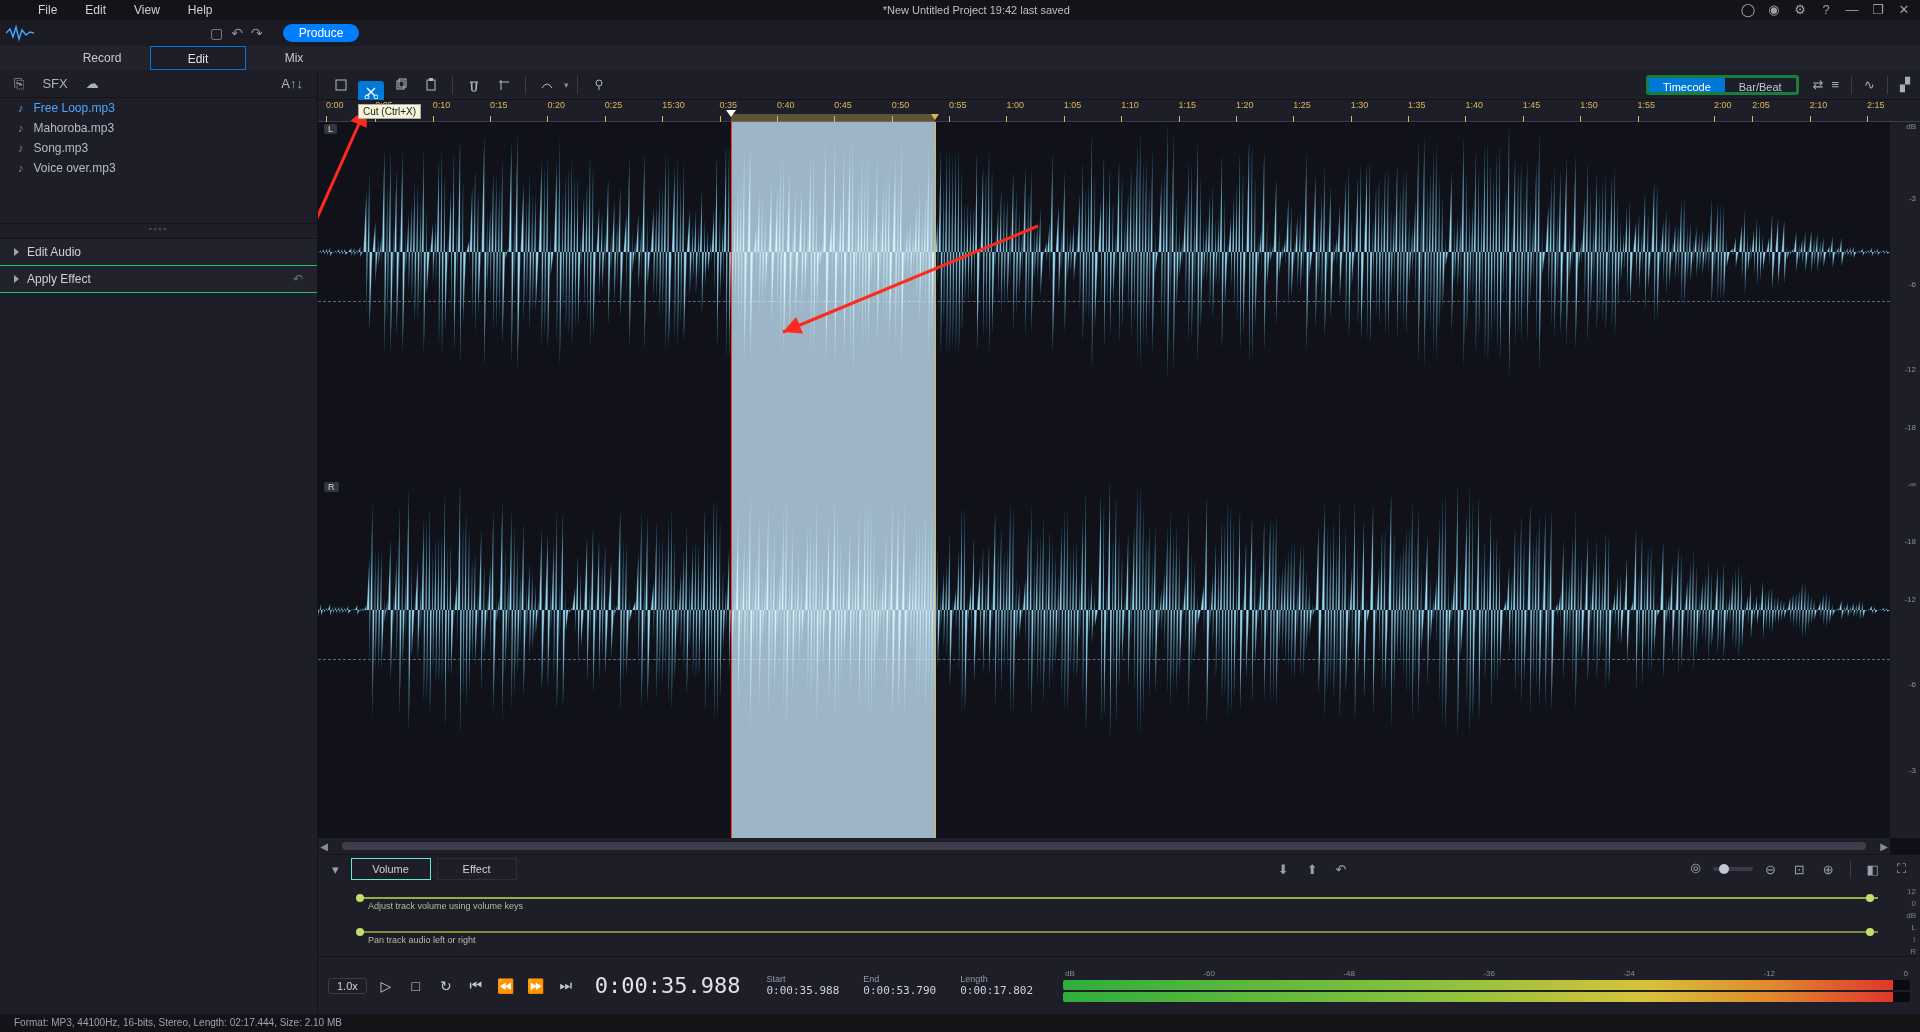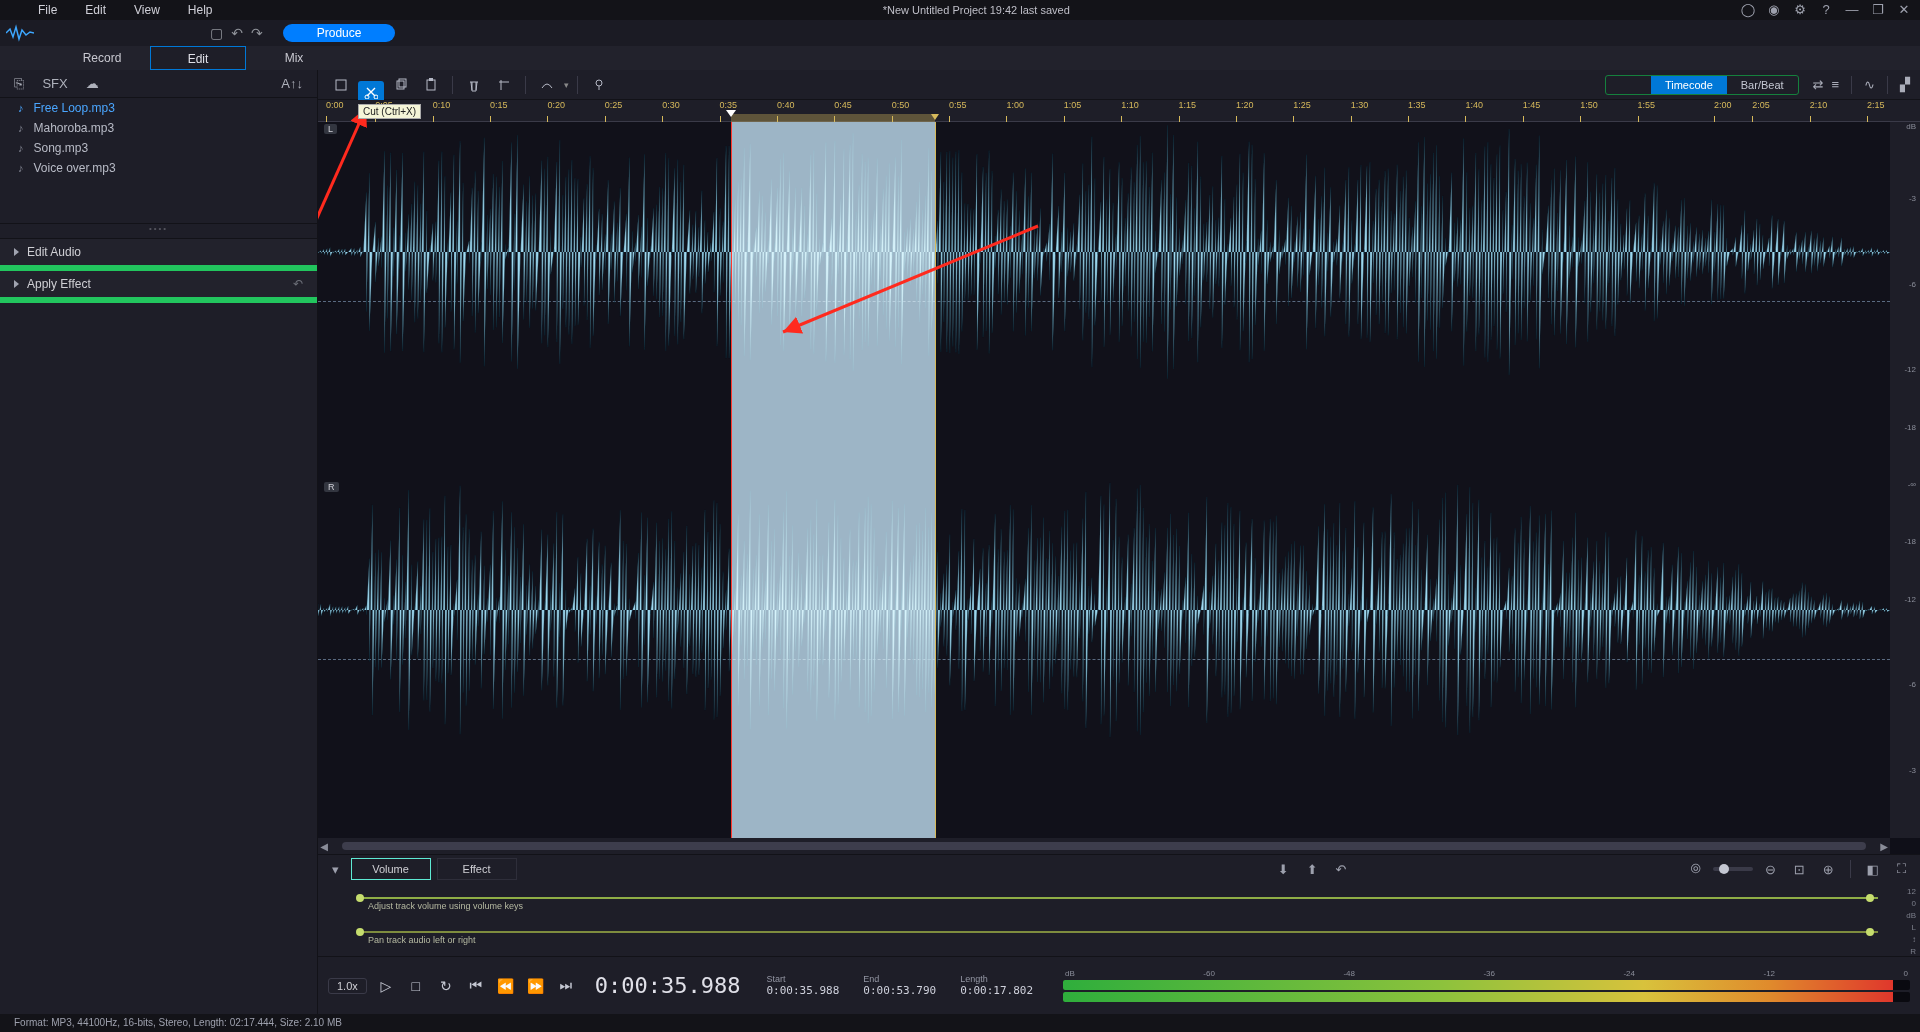--- a/index.html
+++ b/index.html
@@ -7,46 +7,46 @@
 .titlebar { height: 20px; display: flex; align-items: center; padding: 0 8px; background: #131318; }
 .titlebar .center { flex: 1; text-align: center; font-size: 11px; color: #bfbfc8; }
 .titlebar .menu { display: flex; gap: 28px; margin-left: 30px; }
 .titlebar .menu span { font-size: 12px; color: #d0d0d8; cursor: default; }
 .titlebar .right-icons { display: flex; gap: 10px; align-items: center; }
 .titlebar .right-icons span { width: 16px; height: 16px; text-align: center; line-height:16px; color:#9da0ad; font-size:13px;}
 .subbar { height: 26px; display: flex; align-items: center; background: #1b1b24; }
 .subbar .logo { width: 40px; height: 26px; display:flex; align-items:center; justify-content:center;}
 .subbar .save-group { display:flex; gap:8px; margin-left: 170px; align-items:center;}
 .subbar .save-group span { color:#8f9299; font-size:14px;}
-.subbar .produce-btn { margin-left: 20px; background:#007eff; color:#fff; border-radius:10px; padding:2px 34px; font-size:12px; cursor:pointer;}
+.subbar .produce-btn { margin-left: 20px; background:#007eff; color:#fff; border-radius:10px; padding:2px 16px; font-size:12px; cursor:pointer;}
 .tabbar { height: 24px; display: flex; background:#22222c;}
 .tabbar .tab { width: 96px; text-align: center; line-height:24px; font-size:12px; color:#c8c8d0; cursor:pointer;}
 .tabbar .tab.active { background:#1e1e28; border:1px solid #0078d7; color:#e0e0e8;}
 .main { display:flex; height: calc(1032px - 70px - 18px); }
 .sidebar { width: 318px; background:#1e1e28; display:flex; flex-direction:column; border-right:1px solid #121218;}
 .sidebar-top { height: 28px; display:flex; align-items:center; padding:0 14px; gap:18px; border-bottom:1px solid #121218;}
 .sidebar-top span { color:#aeb1bb; font-size:13px;}
 .sidebar-top .spacer { flex:1;}
 .filelist { height: 126px; overflow:auto; border-bottom:1px solid #121218;}
 .filelist .item { height:20px; display:flex; align-items:center; padding-left:18px; gap:10px; font-size:12px; color:#b8bbc6; cursor:pointer;}
 .filelist .item.active { color:#4aa6ff;}
 .filelist .item .note { color:#7f828f; font-size:11px;}
 .filelist .item.active .note { color:#4aa6ff;}
 .accordion { border-top:1px solid #121218; margin-top:8px;}
-.accordion .section { border-bottom:6px solid #22c55e;text-align:right;}
+.accordion .section { border-bottom:1px solid #22c55e;text-align:right;}
 .accordion .section .head { height:26px; display:flex; align-items:center; padding:0 14px; gap:8px; font-size:12px; background:#22222c; cursor:pointer;}
 .accordion .section .head .arrow { width:0;height:0;border-top:4px solid transparent;border-bottom:4px solid transparent;border-left:5px solid #a0a3b0;}
 .accordion .section .head .undo { margin-left:auto; color:#6d7079; font-size:12px;}
 .editor { flex:1; display:flex; flex-direction:column; background:#151520;}
 .toolbar { height:30px; display:flex; align-items:center; padding:0 10px; gap:4px; background:#1e1e28; border-bottom:1px solid #121218;}
 .tbtn { width:26px; height:22px; display:flex; align-items:center; justify-content:center; border-radius:3px; color:#b6b9c6; cursor:pointer; position:relative;}
 .tbtn.active { background:#0078d7; color:#fff;margin-top:15px;}
 .divider { width:1px; height:18px; background:#3a3a48; margin:0 4px;}
 .toolbar .spacer { flex:1;}
-.mode-toggle { display:flex; border:1px solid #15803d; border-radius:3px; height:20px; overflow:hidden;padding-left:45px;}
+.mode-toggle { display:flex; border:3px solid #15803d; border-radius:3px; height:20px; overflow:hidden;}
 .mode-toggle .opt { padding:0 14px; line-height:18px; font-size:11px; cursor:pointer; color:#c4c7d2;}
 .mode-toggle .opt.active { background:#0078d7; color:#fff;}
 .tool-right { display:flex; gap:8px; align-items:center; margin-left:10px;}
 .tool-right .ic { color:#a9acb8; font-size:13px; cursor:pointer;}
 .tooltip { position:absolute; top:23px; left:0; background:#f5f5d8; color:#222; border:1px solid #aaa; font-size:10px; padding:1px 4px; white-space:nowrap; z-index:50;}
 .timeline-area { flex:1; position:relative; background:#0f0f18; overflow:hidden;}
 .ruler { height:22px; background:#1e1e28; position:relative; border-bottom:1px solid #3a3a48;}
 .ruler .tick { position:absolute; top:0; height:22px; font-size:9px; color:#d6b95b; }
 .ruler .tick::before { content:""; position:absolute; bottom:0; left:0; width:1px; height:6px; background:#d6b95b;}
 .ruler .sel-range { position:absolute; top:14px; height:8px; background:rgba(214,185,91,.35);}
@@ -252,21 +252,21 @@
     </div>
 
     <div class="timeline-area" id="timeline-area">
       <div class="ruler" id="ruler">
           <div class="tick" style="left: 8px;">0:00</div>
           <div class="tick" style="left: 57.3723px;">0:05</div>
           <div class="tick" style="left: 114.745px;">0:10</div>
           <div class="tick" style="left: 172.117px;">0:15</div>
           <div class="tick" style="left: 229.489px;">0:20</div>
           <div class="tick" style="left: 286.861px;">0:25</div>
-          <div class="tick" style="left: 344.234px;">0:30</div>
+          <div class="tick" style="left: 344.234px;">15:30</div>
           <div class="tick" style="left: 401.606px;">0:35</div>
           <div class="tick" style="left: 458.978px;">0:40</div>
           <div class="tick" style="left: 516.35px;">0:45</div>
           <div class="tick" style="left: 573.723px;">0:50</div>
           <div class="tick" style="left: 631.095px;">0:55</div>
           <div class="tick" style="left: 688.467px;">1:00</div>
           <div class="tick" style="left: 745.839px;">1:05</div>
           <div class="tick" style="left: 803.212px;">1:10</div>
           <div class="tick" style="left: 860.584px;">1:15</div>
           <div class="tick" style="left: 917.956px;">1:20</div>

